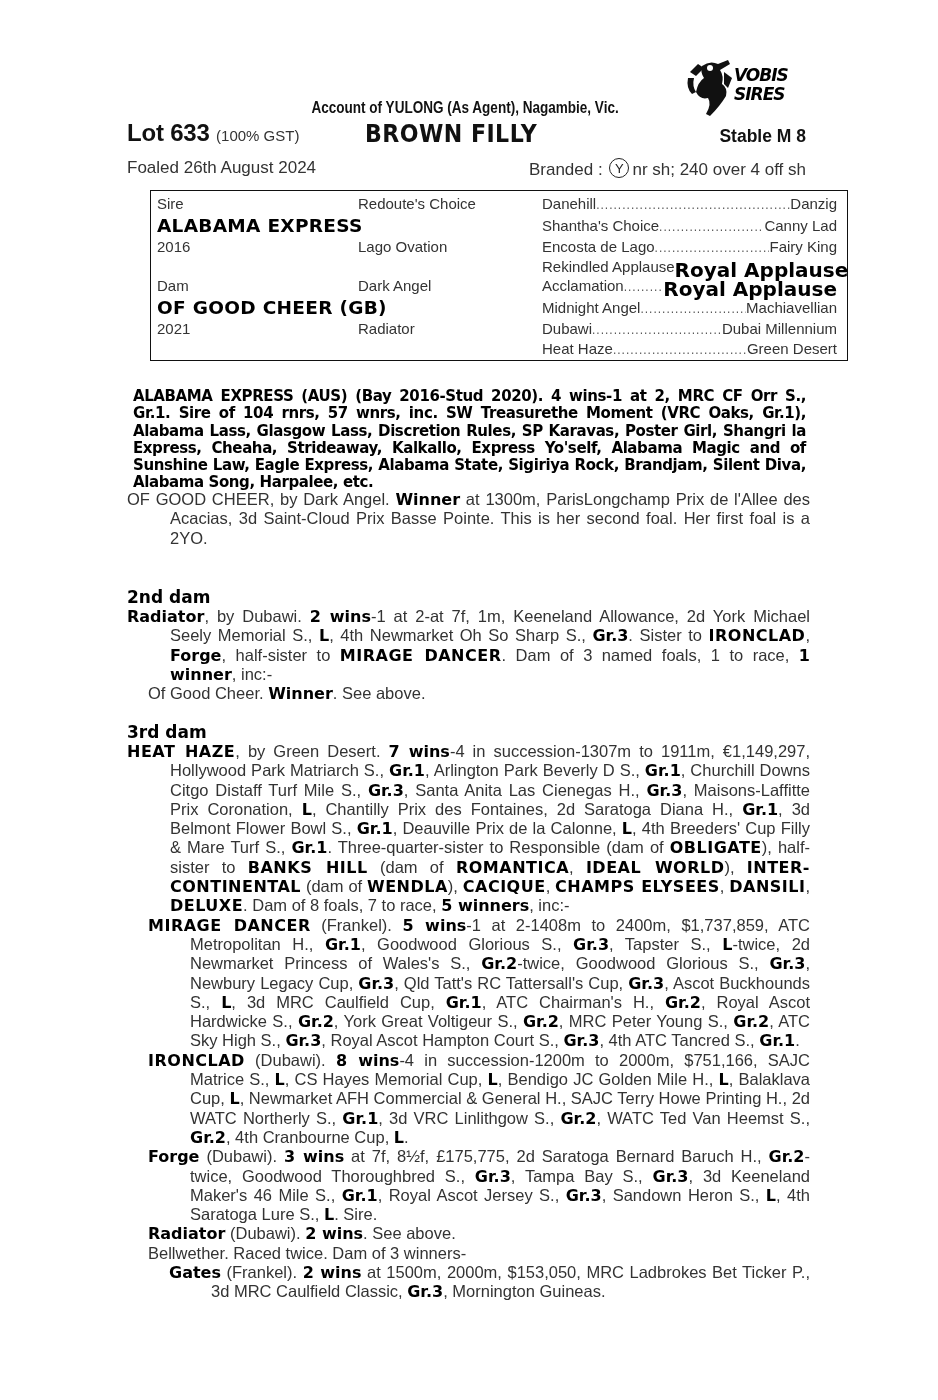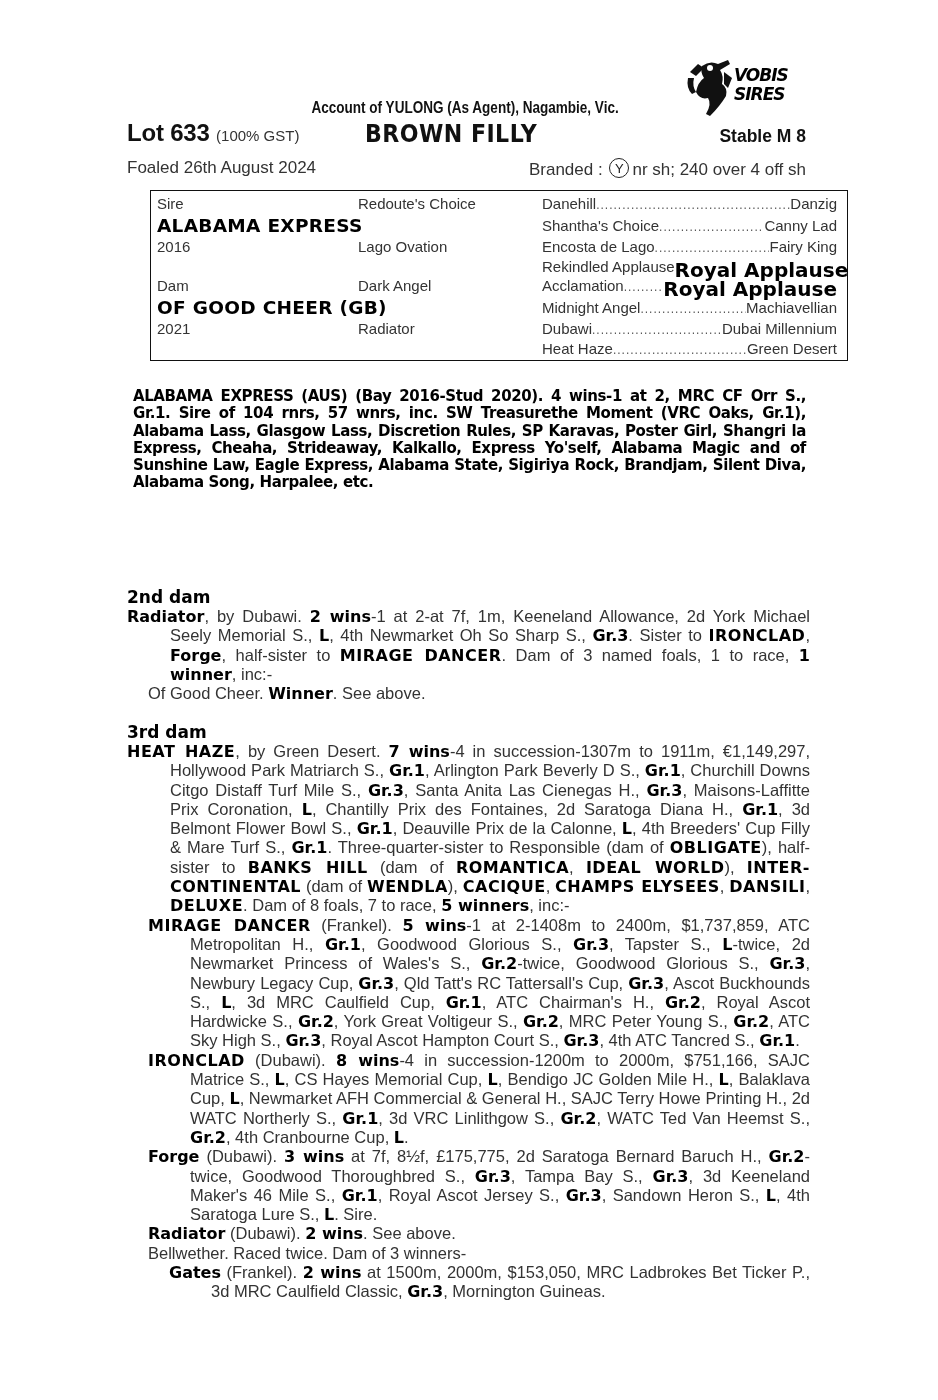--- a/index.html
+++ b/index.html
@@ -119,20 +119,21 @@
   <div class="rowR" style="top:149px">
       <span class="l">Heat Haze</span>
       <span class="dots"></span>
       <span class="r">Green Desert</span>
     </div>
 </div>
 
 <div class="sire-para">ALABAMA EXPRESS (AUS) (Bay 2016-Stud 2020). 4 wins-1 at 2, MRC CF Orr S., Gr.1. Sire of 104 rnrs, 57 wnrs, inc. SW Treasurethe Moment (VRC Oaks, Gr.1), Alabama Lass, Glasgow Lass, Discretion Rules, SP Karavas, Poster Girl, Shangri la Express, Cheaha, Strideaway, Kalkallo, Express Yo'self, Alabama Magic and of Sunshine Law, Eagle Express, Alabama State, Sigiriya Rock, Brandjam, Silent Diva, Alabama Song, Harpalee, etc.</div>
 
 <div class="sec" style="top:490px">
+  <p class="p"><span>OF GOOD CHEER, by Dark Angel. </span><span class="b">Winner</span><span> at 1300m, ParisLongchamp Prix de l'Allee des Acacias, 3d Saint-Cloud Prix Basse Pointe. This is her second foal. Her first foal is a 2YO.</span></p>
 </div>
 
 <div class="sec" style="top:587px">
   <h3>2nd dam</h3>
   <p class="p"><span class="b">Radiator</span><span>, by Dubawi. </span><span class="b">2 wins</span><span>-1 at 2-at 7f, 1m, Keeneland Allowance, 2d York Michael Seely Memorial S., </span><span class="b">L</span><span>, 4th Newmarket Oh So Sharp S., </span><span class="b">Gr.3</span><span>. Sister to </span><span class="caps">IRONCLAD</span><span>, </span><span class="b">Forge</span><span>, half-sister to </span><span class="caps">MIRAGE DANCER</span><span>. Dam of 3 named foals, 1 to race, </span><span class="b">1 winner</span><span>, inc:-</span></p>
   <p class="p4"><span>Of Good Cheer. </span><span class="b">Winner</span><span>. See above.</span></p>
 </div>
 
 <div class="sec" style="top:722px">
   <h3>3rd dam</h3>

